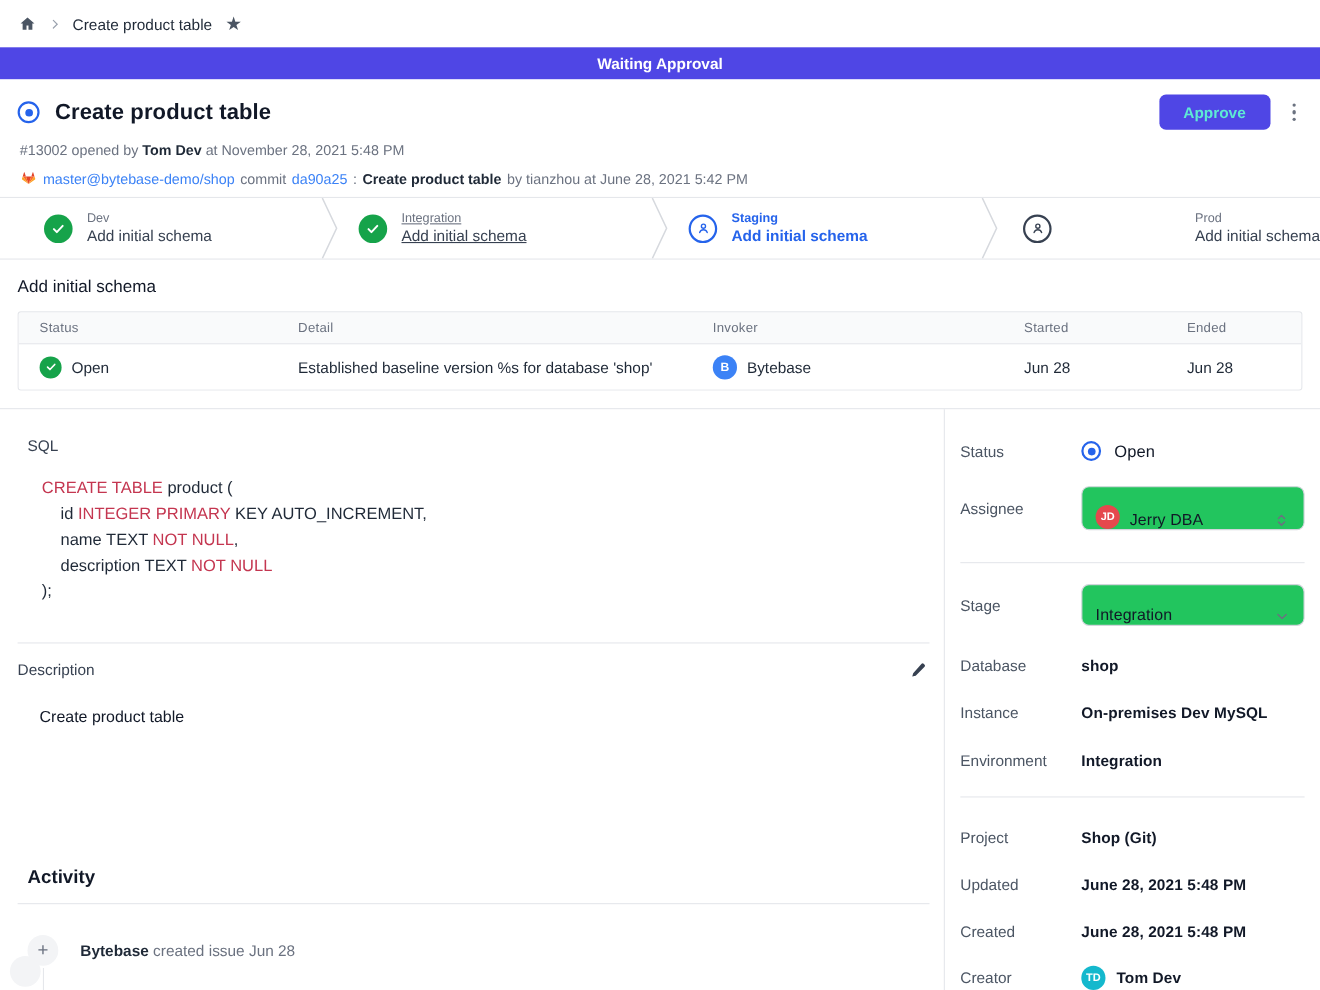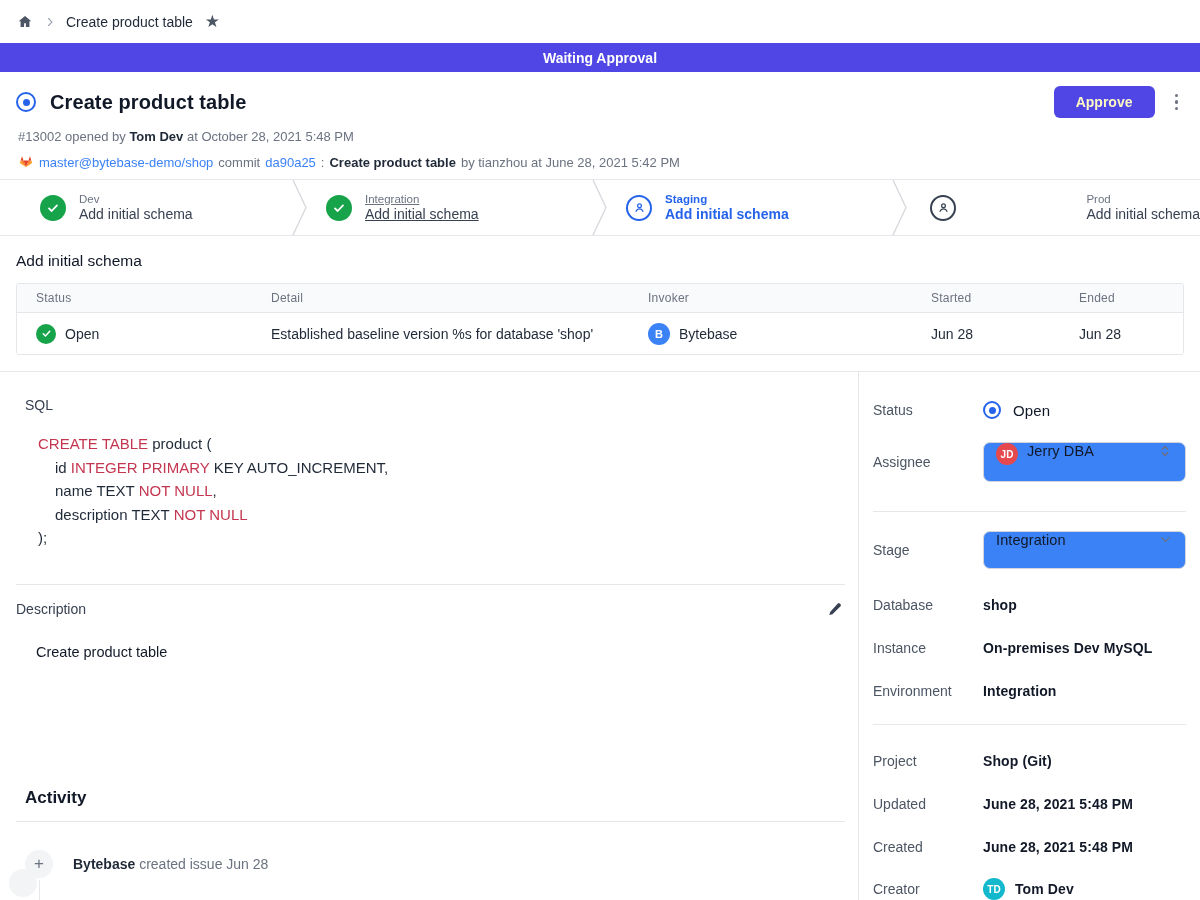--- a/index.html
+++ b/index.html
@@ -18,21 +18,21 @@
 
   
   .header { padding:14px 16px 0 16px; height:107px; }
   .title-row { display:flex; align-items:center; }
   .open-icon { width:20px; height:20px; border:2px solid var(--blue,#2563eb); border-radius:50%;
     position:relative; flex:0 0 auto; }
   .open-icon::after { content:""; position:absolute; left:50%; top:50%; width:7px; height:7px;
     margin:-3.5px 0 0 -3.5px; border-radius:50%; background:var(--blue,#2563eb); }
   .page-title { font-size:20px; font-weight:bold; color:#111827; margin-left:14px; letter-spacing:.1px; }
   .header-actions { margin-left:auto; display:flex; align-items:center; gap:14px; }
-  .approve-btn { background:var(--accent,#4f46e5); color:#fef9c3; border:none; border-radius:6px;
+  .approve-btn { background:var(--accent,#4f46e5); color:#5eead4; border:none; border-radius:6px;
     height:32px; padding:0 22px; font-size:14px; font-weight:bold; cursor:pointer;
     font-family:"Liberation Sans", sans-serif; }
   .kebab { display:flex; flex-direction:column; gap:3px; padding:4px 6px; cursor:pointer; }
   .kebab i { width:3.5px; height:3.5px; border-radius:50%; background:#6b7280; }
   .meta-line { margin:11px 0 0 2px; font-size:13px; color:#6b7280; }
   .meta-line .dark { color:#1f2937; font-weight:bold; }
   .commit-line { margin:9px 0 0 2px; font-size:13px; color:#6b7280; display:flex; align-items:center; gap:5px; }
   .commit-line a { color:var(--link,#3b82f6); text-decoration:none; }
   .commit-line .msg { color:#1f2937; font-weight:bold; }
 
@@ -100,21 +100,21 @@
   
   .side-row { display:flex; align-items:center; }
   .side-label { width:110px; flex:0 0 auto; font-size:14px; color:#4b5563; }
   .side-value { font-size:14px; color:#111827; font-weight:bold; letter-spacing:.1px; }
   .row-status { margin-top:28px; height:20px; }
   .status-open { display:flex; align-items:center; gap:12px; }
   .open-icon.sm { width:18px; height:18px; }
   .status-open .side-value { font-size:15px; font-weight:normal; }
   .row-assignee { margin-top:22px; }
   .select-box { flex:1 1 auto; height:40px; border:1px solid #d1d5db; border-radius:7px;
-    display:flex; align-items:flex-start; gap:9px; padding:0 12px; cursor:pointer; background:#3b82f6; }
+    display:flex; align-items:flex-end; gap:9px; padding:0 12px; cursor:pointer; background:#22c55e; }
   .select-box .side-value { font-weight:normal; font-size:14.5px; }
   .select-box .chev { margin-left:auto; display:flex; }
   .av-jd { width:22px; height:22px; background:var(--assignee-avatar,#e5484d); font-size:10px; }
   .av-td { width:22px; height:22px; background:var(--creator-avatar,#14b8cd); font-size:10px;text-align:center; }
   .side-divider { border-top:1px solid #e5e7eb; margin-top:29px; }
   .row-stage { margin-top:19px; }
   .row-stage .select-box { height:38px; }
   .row-plain { margin-top:23px; height:20px; }
   .row-creator { margin-top:20px; height:24px; }
   .creator-flex { display:flex; align-items:center; gap:10px; }
@@ -151,21 +151,21 @@
             <i></i>
             <i></i>
             <i></i>
           </div>
       </div>
     </div>
     <div class="meta-line">
       <span>#13002</span>
       <span>opened by</span>
       <span class="dark">Tom Dev</span>
-      <span>at October 28, 2021 5:48 PM</span>
+      <span>at November 28, 2021 5:48 PM</span>
     </div>
     <div class="commit-line">
       <span>
         <svg width="16" height="16" viewBox="0 0 24 24">
           <path fill="#e24329" d="M12 21.4 8.3 11.2h7.4z"></path>
           <path fill="#fc6d26" d="M12 21.4 8.3 11.2H4z"></path>
           <path fill="#fca326" d="M4 11.2 2.9 14.3c-.1.3 0 .7.3.9l8.8 6.2z"></path>
           <path fill="#e24329" d="M4 11.2h4.3l-1.9-5.7c-.1-.3-.5-.3-.6 0z"></path>
           <path fill="#fc6d26" d="m12 21.4 3.7-10.2H20z"></path>
           <path fill="#fca326" d="m20 11.2 1.1 3.1c.1.3 0 .7-.3.9L12 21.4z"></path>

